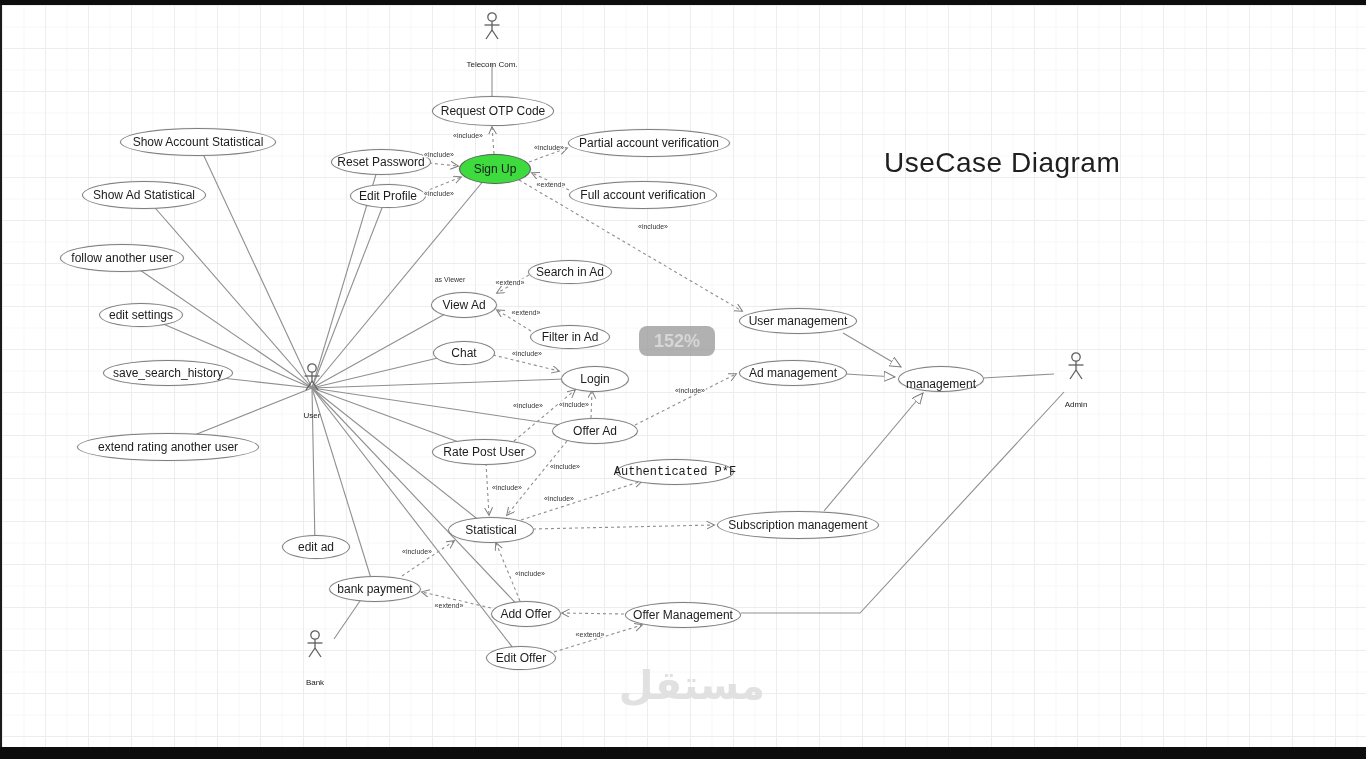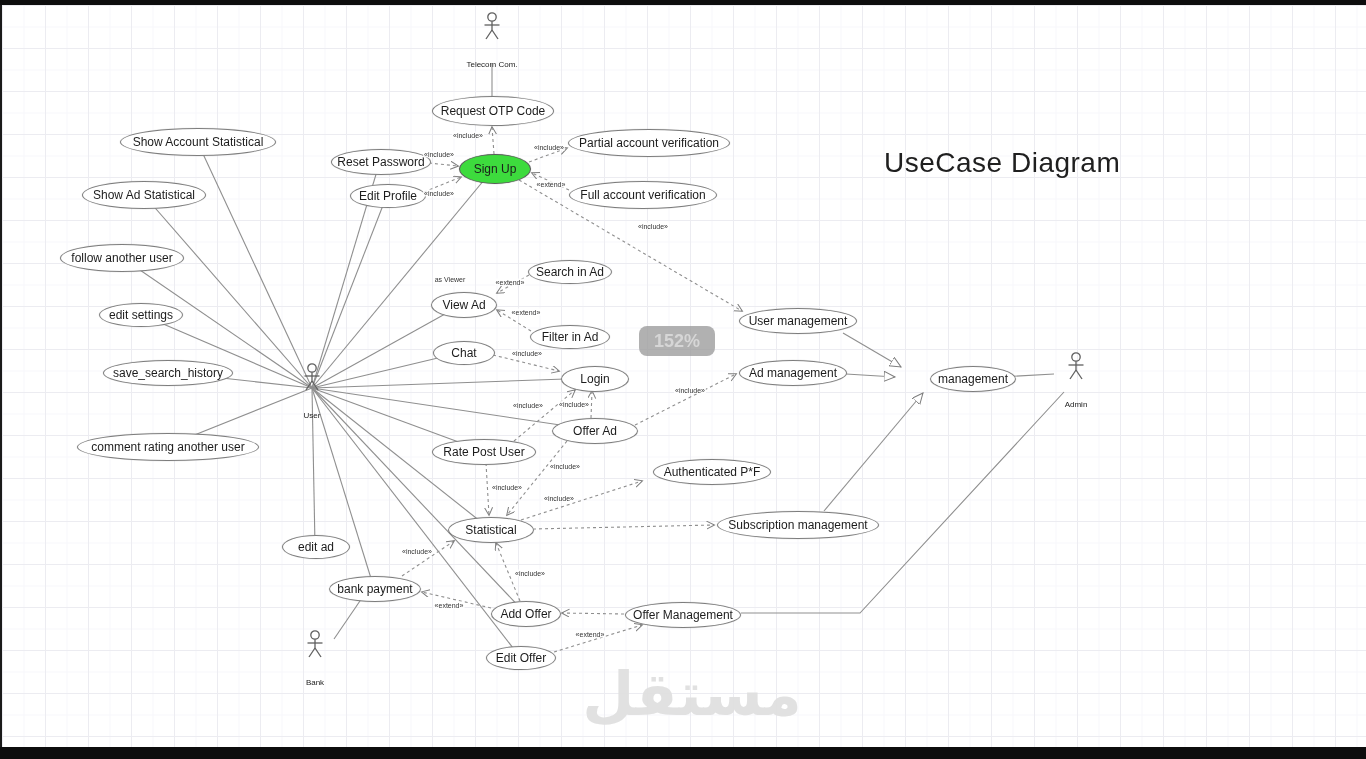--- a/index.html
+++ b/index.html
@@ -40,21 +40,21 @@
   #zoom-badge{
     position:absolute;left:637px;top:321px;width:76px;height:30px;
     background:rgba(158,158,158,0.8);border-radius:8px;
     display:flex;align-items:center;justify-content:center;
     font-size:18px;color:#d6d6d6;font-weight:bold;
   }
   #watermark{
     position:absolute;left:560px;top:660px;width:260px;
     text-align:center;color:#e0e0e0;opacity:0.95;pointer-events:none;
   }
-  #watermark .ar{font-size:60px;font-weight:bold;line-height:1.0;}
+  #watermark .ar{font-size:40px;font-weight:bold;line-height:1.0;}
   #watermark .en{font-size:27px;font-weight:bold;color:#dedede;letter-spacing:1px;}
   #bottom-bar{position:absolute;left:0;bottom:0;width:1366px;height:12px;background:#0d0d0d;}
   #top-bar{position:absolute;left:0;top:0;width:1366px;height:5px;background:#0d0d0d;}
 </style>
 </head>
 <body>
 
 <div id="top-bar"></div>
 
 <div id="canvas">
@@ -146,21 +146,21 @@
       <div class="node" style="left: 58px; top: 239px; width: 122px; height: 26px;">
         <span>follow another user</span>
       </div>
       <div class="node" style="left: 97px; top: 298px; width: 82px; height: 22px;">
         <span>edit settings</span>
       </div>
       <div class="node" style="left: 101px; top: 355px; width: 128px; height: 24px;">
         <span>save_search_history</span>
       </div>
       <div class="node" style="left: 75px; top: 428px; width: 180px; height: 26px;">
-        <span>comment  rating another user</span>
+        <span>extend  rating another user</span>
       </div>
       <div class="node" style="left: 526px; top: 255px; width: 82px; height: 22px;">
         <span>Search in Ad</span>
       </div>
       <div class="node" style="left: 429px; top: 287px; width: 64px; height: 24px;">
         <span>View Ad</span>
       </div>
       <div class="node" style="left: 528px; top: 320px; width: 78px; height: 22px;">
         <span>Filter in Ad</span>
       </div>
@@ -175,24 +175,24 @@
       </div>
       <div class="node" style="left: 430px; top: 434px; width: 102px; height: 24px;">
         <span>Rate Post  User</span>
       </div>
       <div class="node" style="left: 737px; top: 303px; width: 116px; height: 24px;">
         <span>User management</span>
       </div>
       <div class="node" style="left: 737px; top: 355px; width: 106px; height: 24px;">
         <span>Ad management</span>
       </div>
-      <div class="node" style="left: 928px; top: 361px; width: 84px; height: 24px;">
+      <div class="node" style="left: 896px; top: 361px; width: 84px; height: 24px; align-items: flex-end;">
         <span>management</span>
       </div>
-      <div class="node" style="left: 651px; top: 454px; width: 116px; height: 24px;">
+      <div class="node" style="left: 614px; top: 454px; width: 116px; height: 24px; font-family: Liberation Mono, monospace;">
         <span>Authenticated P*F</span>
       </div>
       <div class="node" style="left: 446px; top: 512px; width: 84px; height: 24px;">
         <span>Statistical</span>
       </div>
       <div class="node" style="left: 715px; top: 506px; width: 160px; height: 26px;">
         <span>Subscription management</span>
       </div>
       <div class="node" style="left: 280px; top: 530px; width: 66px; height: 22px;">
         <span>edit ad</span>

